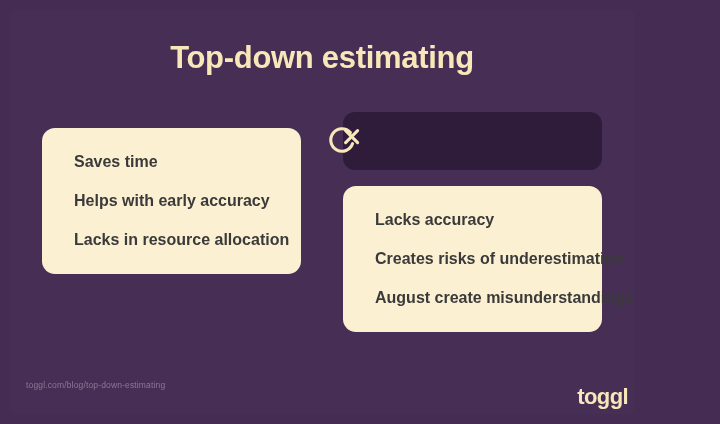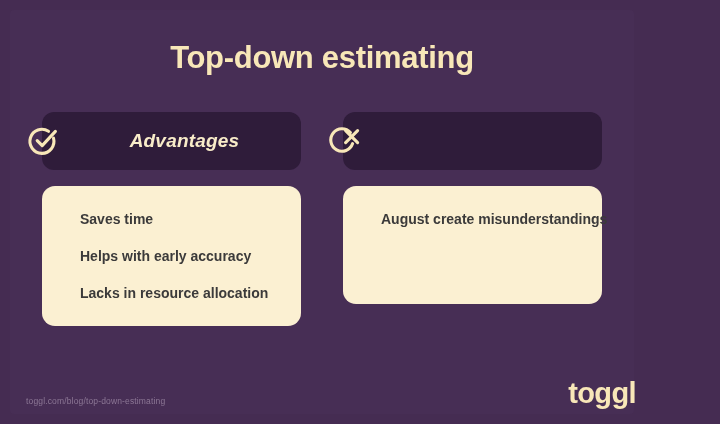--- a/index.html
+++ b/index.html
@@ -102,94 +102,86 @@
     margin-top: 16px;
     background: #fbf0d2;
     border-radius: 13px;
     padding: 26px 0 26px 0;
     min-height: 118px;
     box-sizing: border-box;
   }
 
   .list-item {
     color: #3b3a3a;
-    font-size: 14px;
+    font-size: 16px;
     font-weight: bold;
-    padding: 0 22px 0 18px;
+    padding: 0 22px 0 32px;
     line-height: 1;
     margin-bottom: 23px;
     white-space: nowrap;
-    margin-left: 20px;
   }
   .list-item:last-child {
     margin-bottom: 0;
   }
 
   .footer-url {
     position: absolute;
     left: 26px;
-    bottom: 18px;
+    bottom: 34px;
     color: #8c7795;
     font-size: 8.5px;
     letter-spacing: 0.15px;
     font-family: "Liberation Sans", sans-serif;
   }
 
   .brand-logo {
     position: absolute;
-    right: 8px;
+    right: 16px;
     bottom: 16px;
     color: #f8e7b8;
-    font-size: 29px;
+    font-size: 22px;
     font-weight: bold;
     letter-spacing: -0.6px;
     line-height: 1;
   }
 </style>
 </head>
 <body>
 
 <div class="infographic">
 
   <div class="inner-frame"></div>
 
   <div class="content">
 
     <div class="page-title">Top-down estimating</div>
 
     <div class="columns">
 
       <div class="column">
-        <div class="col-header">
-          <span class="header-icon">
-            <svg viewBox="0 0 34 34" width="34" height="34" aria-hidden="true">
-              <path d="M27.5 14.2 A12 12 0 1 1 22.5 7.3" fill="none" stroke="#f8e7b8" stroke-width="3.1" stroke-linecap="round"></path>
-              <path d="M11.2 16.6 L16.2 21.6 L29.4 7.4" fill="none" stroke="#f8e7b8" stroke-width="3.1" stroke-linecap="round" stroke-linejoin="round"></path>
-            </svg>
-          </span>
-          <span class="col-header-title">Advantages</span>
-        </div>
         <div class="list-card">
           <div class="list-item">Saves time</div>
           <div class="list-item">Helps with early accuracy</div>
           <div class="list-item">Lacks in resource allocation</div>
         </div>
       </div>
 
       <div class="column">
         <div class="col-header">
           <span class="header-icon">
             <svg viewBox="0 0 34 34" width="34" height="34" aria-hidden="true">
               <path d="M23.4 8.6 A11.2 11.2 0 1 0 25.6 19.6" fill="none" stroke="#f8e7b8" stroke-width="3.1" stroke-linecap="round"></path>
               <path d="M18.6 6.6 L30.6 18.6" fill="none" stroke="#f8e7b8" stroke-width="3.1" stroke-linecap="round"></path>
               <path d="M30.6 6.6 L18.6 18.6" fill="none" stroke="#f8e7b8" stroke-width="3.1" stroke-linecap="round"></path>
             </svg>
           </span>
         </div>
         <div class="list-card">
+          <div class="list-item">Lacks accuracy</div>
+          <div class="list-item">Creates risks of underestimation</div>
           <div class="list-item">August create misunderstandings</div>
         </div>
       </div>
 
     </div>
 
     <div class="footer-url">toggl.com/blog/top-down-estimating</div>
     <div class="brand-logo">toggl</div>
 
   </div>

